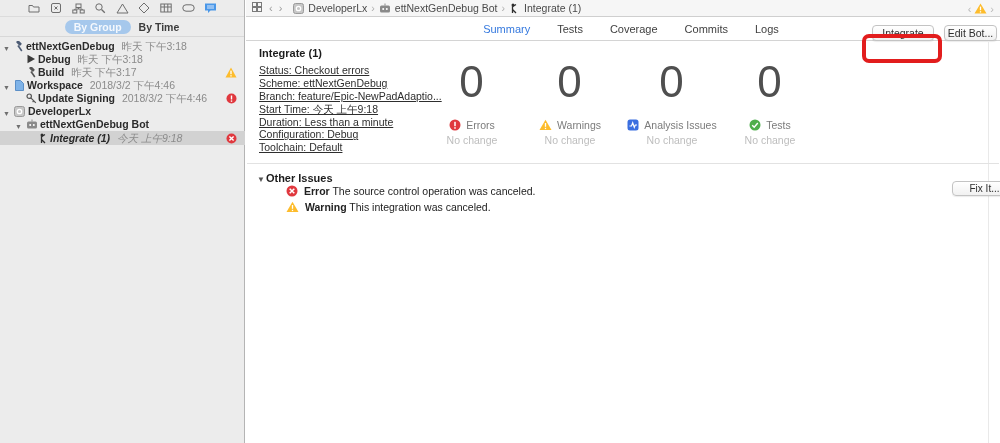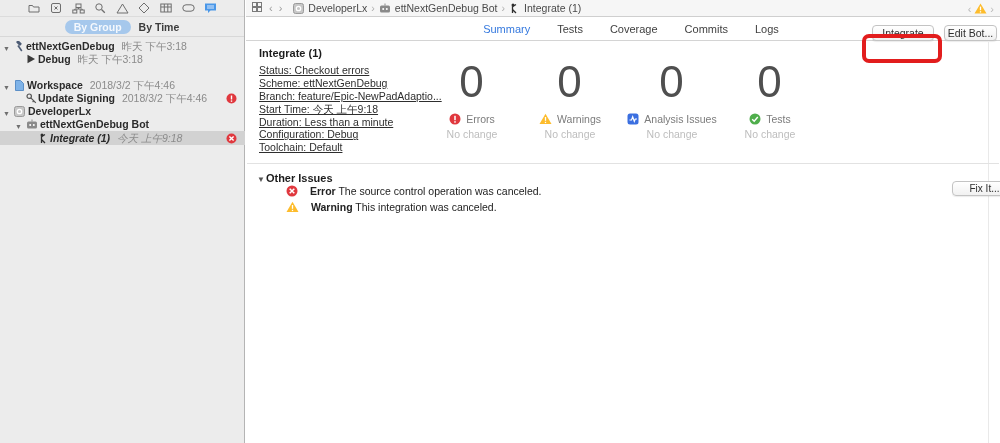--- a/index.html
+++ b/index.html
@@ -36,27 +36,27 @@
   #rb-right-nav { position:absolute; right:6px; top:0; height:17px; display:flex; align-items:center; gap:3px; color:#b9b9b9; font-size:11px; }
 
   #content-vline { position:absolute; right:11px; top:42px; bottom:0; width:1px; background:#e9e9e9; }
 
   #summary-title { position:absolute; left:13px; top:47px; font-size:11px; font-weight:700; color:#1c1c1c; }
   #info-block { position:absolute; left:13px; top:64px; font-size:10.5px; color:#2e2e2e; }
   #info-block div { height:12.9px; line-height:12.9px;text-decoration:underline; }
 
   .stat-col { position:absolute; top:58px; width:130px; text-align:center; }
   .stat-zero { font-size:44px; font-weight:300; color:#4f4f4f; line-height:48px; letter-spacing:1px; }
-  .stat-label { margin-top:7px; display:flex; align-items:center; justify-content:center; gap:5px; font-size:10.5px; color:#7b7b7b; }
+  .stat-label { margin-top:13px; display:flex; align-items:center; justify-content:center; gap:5px; font-size:10.5px; color:#7b7b7b; }
   .stat-sub { margin-top:3px; font-size:10.5px; color:#bdbdbd; }
 
   #section-divider { position:absolute; left:1px; right:1px; top:163px; height:1px; background:#e2e2e2; }
   #other-issues-title { position:absolute; left:11px; top:172px; font-size:11px; font-weight:700; color:#1c1c1c; }
   #other-issues-title .disc { font-size:8px; color:#555; margin-right:1px; }
-  .issue-row { position:absolute; left:40px; font-size:10.5px; color:#222; display:flex; align-items:flex-end; gap:12px; white-space:nowrap; }
+  .issue-row { position:absolute; left:40px; font-size:10.5px; color:#222; display:flex; align-items:flex-end; gap:6px; white-space:nowrap; }
   .issue-row b { font-weight:700; }
 </style>
 </head>
 <body>
 
 <div id="window">
 
   <aside id="sidebar">
 
     <div id="nav-toolbar">
@@ -137,20 +137,37 @@
     <div class="tree-row" style="top:53px">
       <span class="ric" style="left:26px">
         <svg width="10" height="10">
             <path d="M1.5 0.8 L9 5 L1.5 9.2 z" fill="#3a3a3a"></path>
           </svg>
       </span>
       <span class="nm" style="margin-left:38px">Debug</span>
       <span class="tm">昨天 下午3:18</span>
     </div>
 
+    <div class="tree-row" style="top:66px">
+      <span class="ric" style="left:26px">
+        <svg width="11" height="11">
+            <rect x="3.2" y="0.5" width="5.5" height="3" rx="0.8" transform="rotate(45 6 2)" fill="#555"></rect>
+            <line x1="5" y1="4.5" x2="8.8" y2="10" stroke="#555" stroke-width="1.6"></line>
+          </svg>
+      </span>
+      <span class="nm" style="margin-left:38px">Build</span>
+      <span class="tm">昨天 下午3:17</span>
+      <span class="badge">
+        <svg width="12" height="11">
+            <path d="M6 0.5 L11.5 10.5 H0.5 z" fill="#fdbc2c"></path>
+            <rect x="5.35" y="3.6" width="1.3" height="3.6" fill="#fff"></rect>
+            <rect x="5.35" y="8.2" width="1.3" height="1.3" fill="#fff"></rect>
+          </svg>
+      </span>
+    </div>
 
     <div class="tree-row" style="top:79px">
       <span class="disc" style="left:3px">▼</span>
       <span class="ric" style="left:15px">
         <svg width="9" height="11">
             <path d="M0.5 0.5 h5 l3 3 v7 h-8 z" fill="#7fb3e8" stroke="#5b8fc7"></path>
           </svg>
       </span>
       <span class="nm" style="margin-left:27px">Workspace</span>
       <span class="tm">2018/3/2 下午4:46</span>

